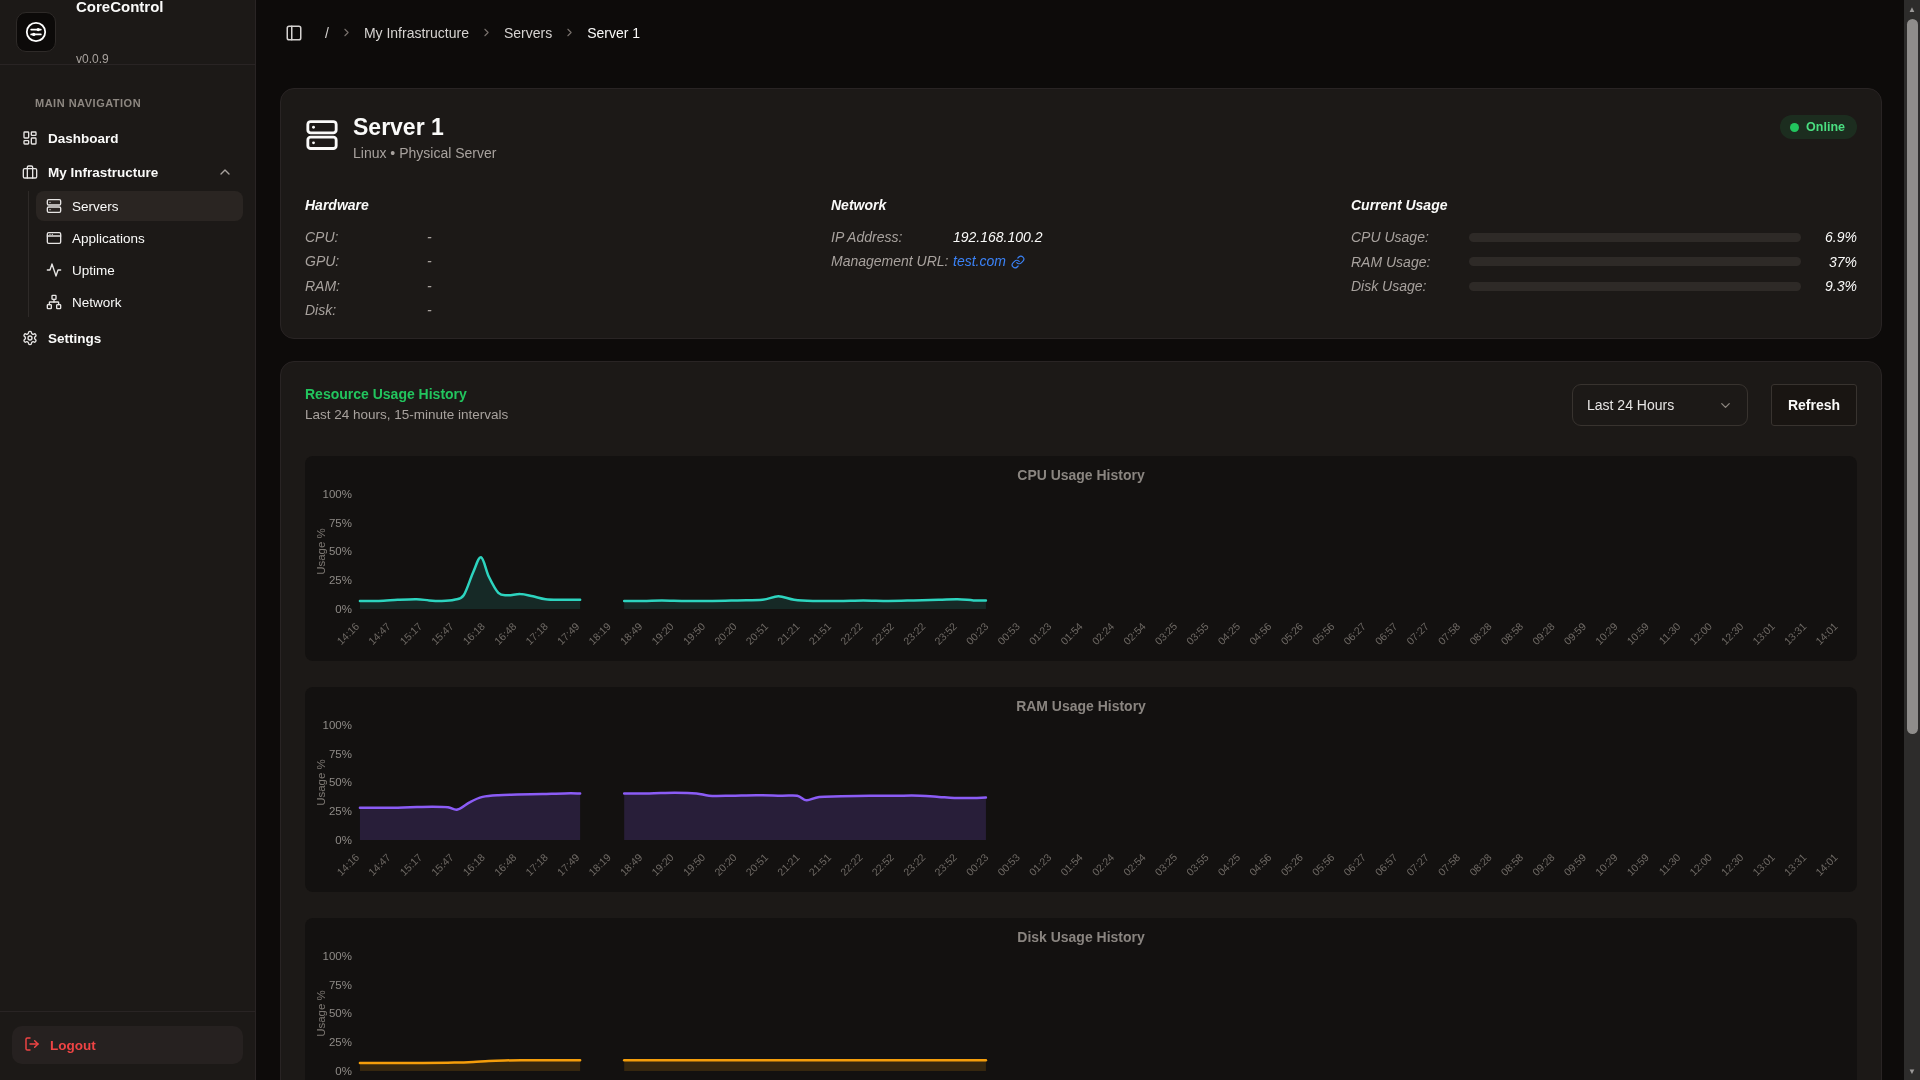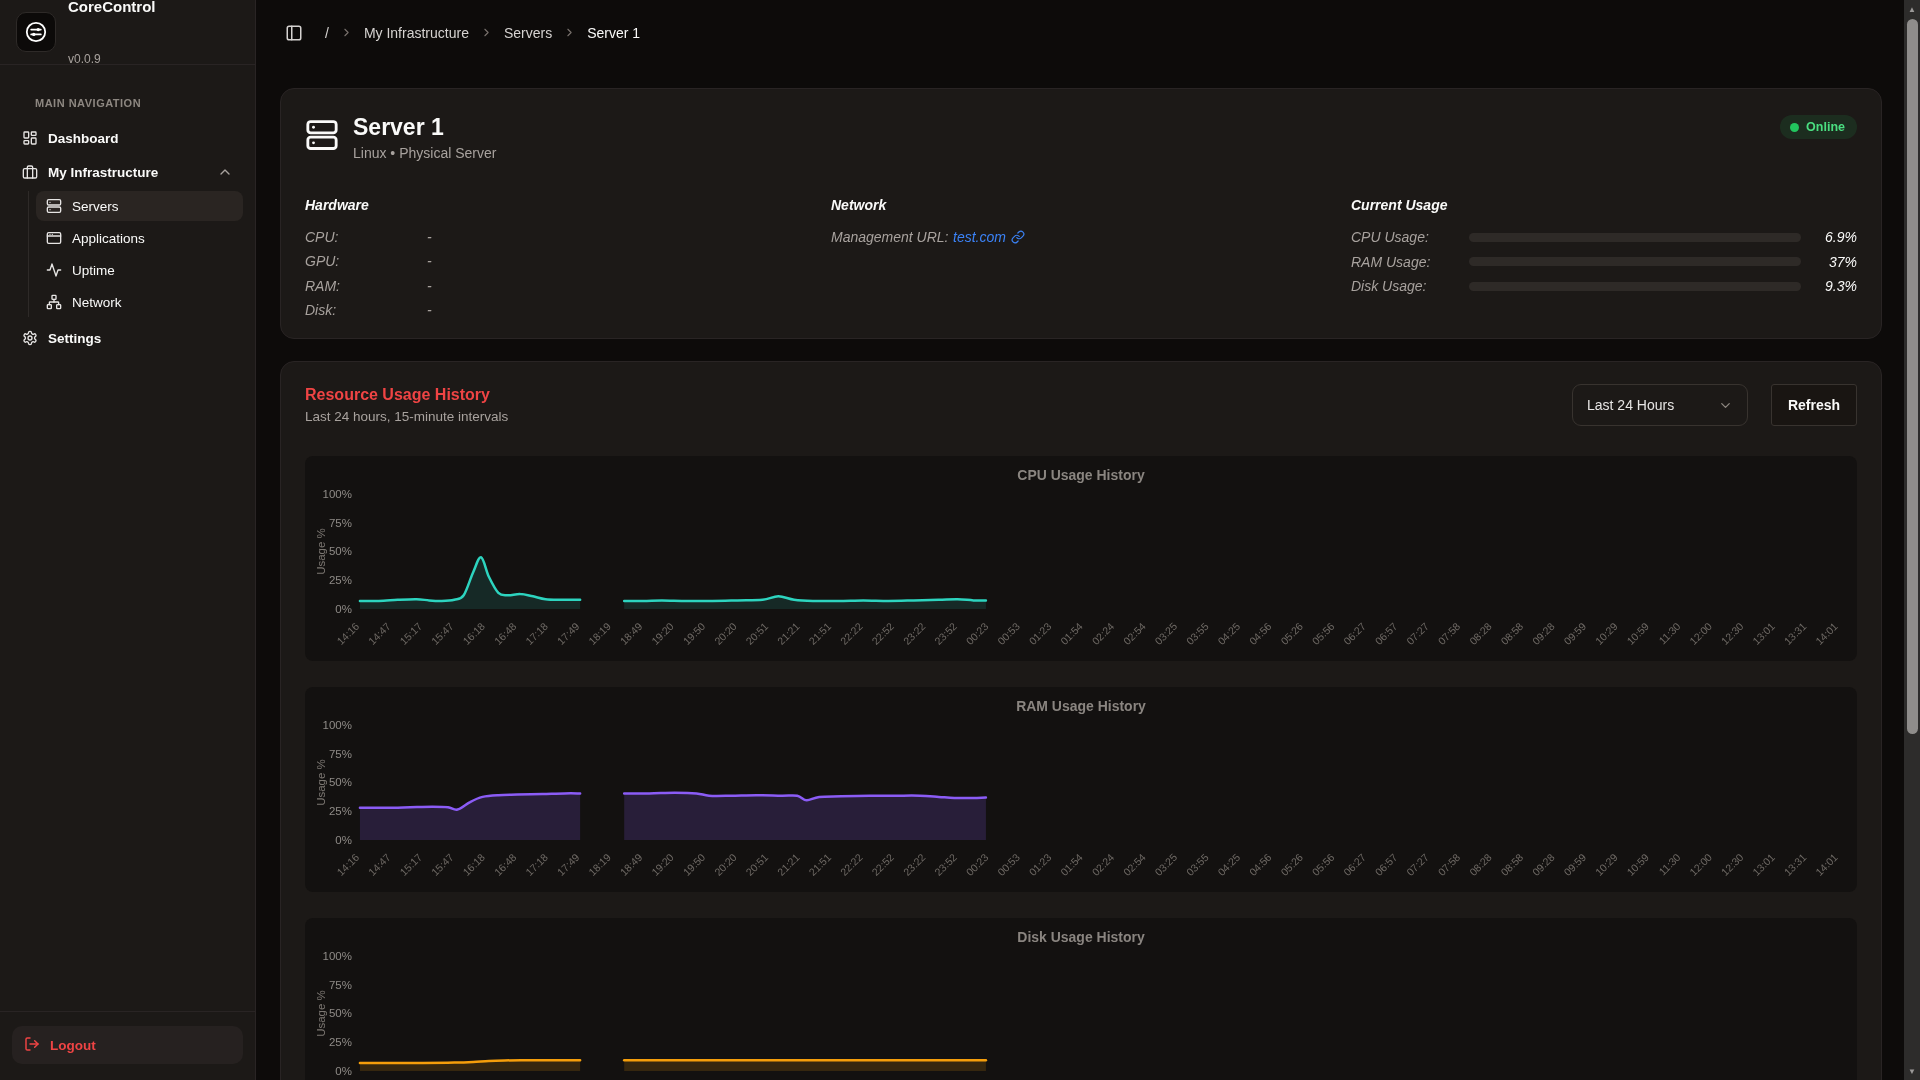--- a/index.html
+++ b/index.html
@@ -1,21 +1,21 @@
 <!DOCTYPE html>
 <html><head>
 <meta charset="utf-8">
 <style>
   * { margin:0; padding:0; box-sizing:border-box; }
   html,body { width:1920px; height:1080px; background:#0d0b0a; font-family:"Liberation Sans","DejaVu Sans",sans-serif; }
   .page { position:relative; width:1920px; height:1080px; overflow:hidden; background:#0d0b0a; }
 
   
   .sidebar { position:absolute; left:0; top:0; width:256px; height:1080px; background:#1c1917; border-right:1px solid #292424; display:flex; flex-direction:column; }
-  .sb-header { height:65px; display:flex; align-items:center; gap:12px; padding:0 16px; border-bottom:1px solid #292424; }
+  .sb-header { height:65px; display:flex; align-items:center; gap:20px; padding:0 16px; border-bottom:1px solid #292424; }
   .logo-tile { width:40px; height:40px; border-radius:10px; background:#0c0a09; border:1px solid #2e2a28; display:flex; align-items:center; justify-content:center; color:#fff; flex:0 0 auto; }
   .app-name { font-size:15px; font-weight:700; color:#fafaf9; line-height:1.25; }
   .app-ver { font-size:12px; color:#a8a29e;margin-top:36px; }
   .sb-nav { padding:0 12px; flex:1 1 auto; }
   .nav-section-label { margin:32px 6px 12px 23px; font-size:11px; font-weight:700; letter-spacing:.5px; color:#8d8781; }
   .nav-item { display:flex; align-items:center; gap:10px; height:34px; padding:0 10px; border-radius:8px; color:#fafaf9; font-size:13.5px; font-weight:600; cursor:pointer; }
   .nav-item .nav-icon, .nav-subitem .nav-icon { width:16px; height:16px; display:flex; align-items:center; justify-content:center; color:#e7e5e4; flex:0 0 auto; }
   .nav-item .spacer { flex:1 1 auto; }
   .nav-sub { margin:2px 0 4px 16px; border-left:1px solid #2e2a28; padding-left:7px; }
   .nav-subitem { display:flex; align-items:center; gap:10px; height:30px; margin:2px 0; padding:0 10px; border-radius:8px; color:#fafaf9; font-size:13.5px; font-weight:400; cursor:pointer; }
@@ -48,21 +48,21 @@
   .info-value { color:#a8a29e; }
   .info-value.strong { color:#fafaf9; }
   .link-value { color:#3b82f6; display:inline-flex; align-items:center; gap:5px; text-decoration:none; cursor:pointer; }
   .usage-row { display:grid; grid-template-columns:118px 1fr 56px; align-items:center; height:24.5px; font-size:14px; color:#a8a29e; }
   .bar-track { height:9px; border-radius:5px; background:#2e2a27; overflow:hidden; }
   .bar-fill { height:100%; border-radius:5px; }
   .usage-pct { text-align:right; color:#fafaf9; }
 
   
   .history-card { top:361px; height:800px; padding:24px; }
-  .history-title { font-size:16px; font-weight:700; color:#ef4444; }
+  .history-title { font-size:14px; font-weight:700; color:#22c55e; }
   .history-subtitle { font-size:13.5px; color:#a8a29e; margin-top:5px; }
   .history-controls { position:absolute; top:22px; right:24px; display:flex; gap:23px; }
   .select-box { width:176px; height:42px; border:1px solid #38332f; background:#1c1917; border-radius:9px; display:flex; align-items:center; padding:0 14px; gap:8px; font-size:14px; color:#e7e5e4; cursor:pointer; }
   .select-box .sel-label { flex:1 1 auto; }
   .select-box .chev { color:#8d8781; display:flex; }
   .refresh-btn { width:86px; height:42px; border:1px solid #38332f; background:#191512; border-radius:3px; color:#fafaf9; font-size:14px; font-weight:700; font-family:inherit; cursor:pointer; }
   .charts { position:absolute; top:94px; left:24px; right:24px; display:flex; flex-direction:column; gap:26px; }
   .chart-panel { height:205px; background:#131110; border-radius:8px; overflow:hidden; }
   .chart-panel svg { display:block; }
 
@@ -259,20 +259,24 @@
               </div>
               <div class="info-row">
                 <span class="info-label">Disk:</span>
                 <span class="info-value">-</span>
               </div>
             </div>
         </div>
         <div>
           <span class="info-heading">Network</span>
           <div id="network-rows">
+              <div class="info-row">
+                <span class="info-label">IP Address:</span>
+                <span class="info-value strong">192.168.100.2</span>
+              </div>
               <div class="info-row">
                 <span class="info-label">Management URL:</span>
                 <span class="link-value">test.com
       <span style="display:inline-flex">
                     <svg width="14" height="14" viewBox="0 0 24 24" fill="none" stroke="currentColor" stroke-width="2" stroke-linecap="round" stroke-linejoin="round">
                       <path d="M10 13a5 5 0 0 0 7.54.54l3-3a5 5 0 0 0-7.07-7.07l-1.72 1.71"></path>
                       <path d="M14 11a5 5 0 0 0-7.54-.54l-3 3a5 5 0 0 0 7.07 7.07l1.71-1.71"></path>
                     </svg>
                   </span></span>
               </div>

